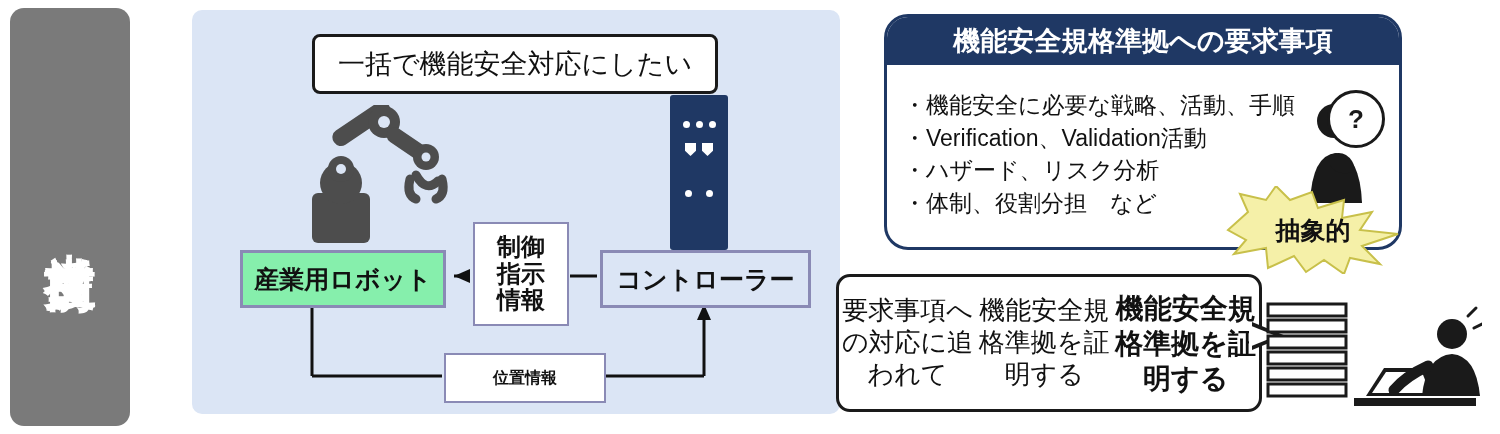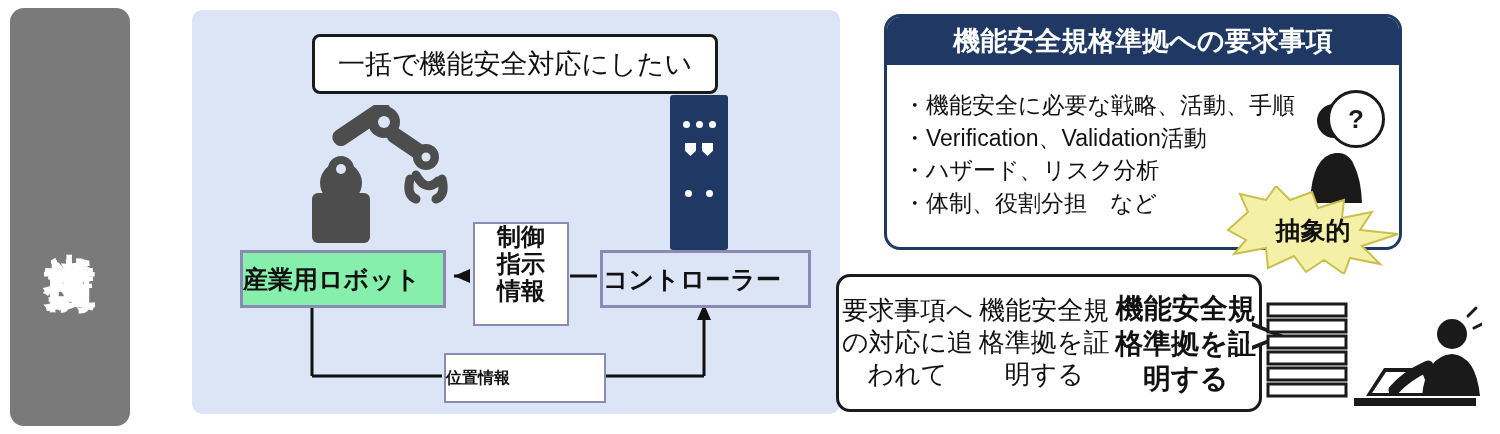--- a/index.html
+++ b/index.html
@@ -132,20 +132,21 @@
     background: #ffffff;
   }
 
   
   .box {
     position: absolute;
     background: #ffffff;
     border: 3px solid #8a8ab5;
     display: flex;
     align-items: center;
+    justify-content: center;
     text-align: center;
     font-weight: bold;
     color: #111111;
   }
   .box-robot {
     left: 48px;
     top: 240px;
     width: 200px;
     height: 52px;
     background: #86efac;
@@ -183,21 +184,21 @@
 
   
   .req-panel {
     position: absolute;
     left: 884px;
     top: 14px;
     width: 512px;
     height: 230px;
     background: #ffffff;
     border: 3px solid #1f3864;
-    border-radius: 16px;
+    border-radius: 24px;
     overflow: hidden;
   }
   .req-title {
     height: 48px;
     background: #1f3864;
     color: #ffffff;
     font-size: 27px;
     font-weight: bold;
     display: flex;
     align-items: center;

